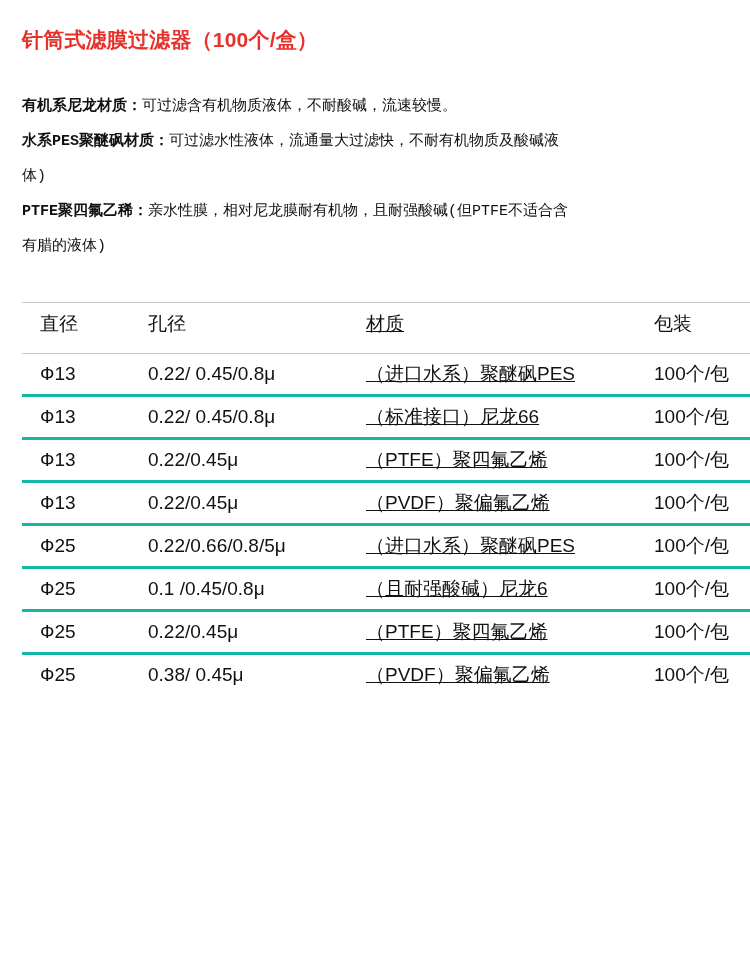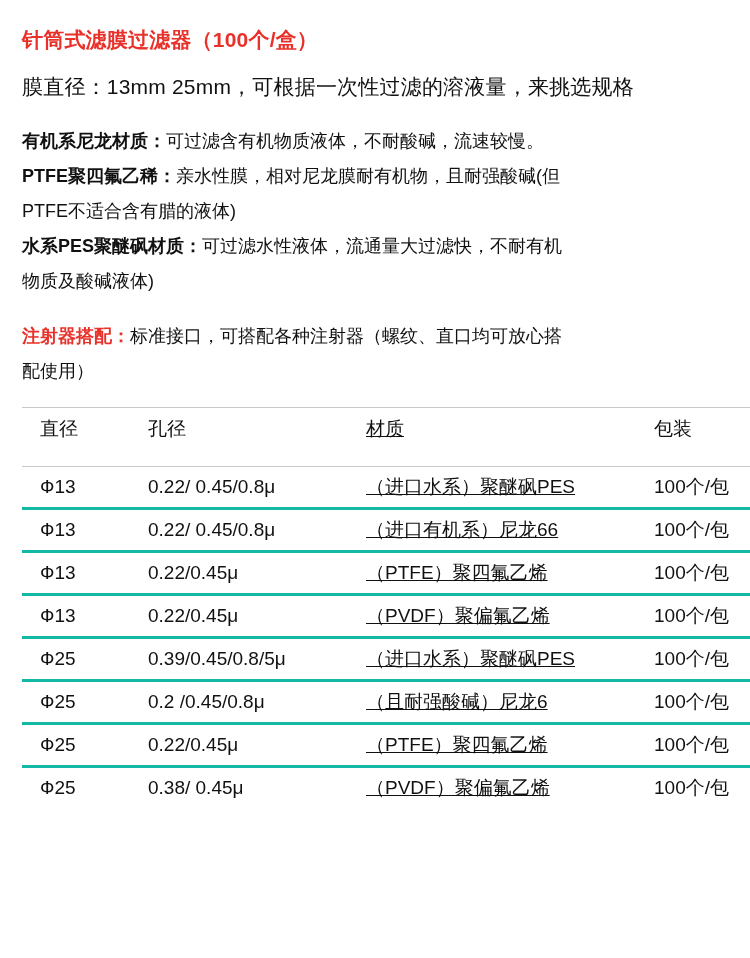--- a/index.html
+++ b/index.html
@@ -33,23 +33,24 @@
   .bold {
     font-weight: bold;
   }
   .blk {
     color: #111111;
   }
   .spacer-sm { height: 12px; }
   .spacer-md { height: 20px; }
 
   .wrapline {
-    font-size: 18px;
+    font-size: 15px;
     line-height: 35px;
     white-space: normal;
+    font-family: Liberation Mono, monospace;
   }
 
   
   .tbl {
     margin-top: 18px;
     width: 706px;
     border-collapse: collapse;
     table-layout: fixed;
   }
   .tbl td, .tbl th {
@@ -57,21 +58,21 @@
     padding: 7px 4px 7px 4px;
     text-align: left;
     font-weight: normal;
     color: #111;
     border-top: 1px solid #c9c9c9;
   }
   .tbl thead th {
     border-top: 1px solid #c9c9c9;
     border-bottom: 1px solid #c9c9c9;
     padding-top: 8px;
-    padding-bottom: 24px;
+    padding-bottom: 16px;
   }
   .tbl tbody tr td {
     border-bottom: 3px solid #14b8a6;
   }
   .tbl tbody tr:last-child td {
     border-bottom: none;
   }
   .col-d { width: 100px; padding-left: 18px !important; }
   .col-p { width: 210px; }
   .col-m { width: 280px; text-decoration: underline; }
@@ -79,86 +80,82 @@
 </style>
 </head>
 <body>
 
 <div class="page">
 
   <div class="line red bold">针筒式滤膜过滤器（100个/盒）</div>
 
   <div class="spacer-sm"></div>
 
-  <div class="line blk">膜直径：13mm 25mm，可根据一次性过滤的溶液量，来挑选规格</div>
 
   <div class="spacer-md"></div>
 
 
   <div class="wrapline">
     <span class="bold blk">有机系尼龙材质：</span><span class="blk">可过滤含有机物质液体，不耐酸碱，流速较慢。</span>
   </div>
 
   <div class="wrapline">
-    <span class="bold blk">PTFE聚四氟乙稀：</span><span class="blk">亲水性膜，相对尼龙膜耐有机物，且耐强酸碱(但PTFE不适合含有腊的液体)</span>
+    <span class="bold blk">水系PES聚醚砜材质：</span><span class="blk">可过滤水性液体，流通量大过滤快，不耐有机物质及酸碱液体)</span>
   </div>
 
   <div class="wrapline">
-    <span class="bold blk">水系PES聚醚砜材质：</span><span class="blk">可过滤水性液体，流通量大过滤快，不耐有机物质及酸碱液体)</span>
+    <span class="bold blk">PTFE聚四氟乙稀：</span><span class="blk">亲水性膜，相对尼龙膜耐有机物，且耐强酸碱(但PTFE不适合含有腊的液体)</span>
   </div>
 
   <div class="spacer-md"></div>
 
-  <div class="wrapline">
-    <span class="red bold">注射器搭配：</span><span class="blk">标准接口，可搭配各种注射器（螺纹、直口均可放心搭配使用）</span>
-  </div>
 
   <table class="tbl">
     <thead>
       <tr>
         <th class="col-d">直径</th>
         <th class="col-p">孔径</th>
         <th class="col-m">材质</th>
         <th class="col-k">包装</th>
       </tr>
     </thead>
     <tbody>
       <tr>
         <td class="col-d">Ф13</td>
         <td class="col-p">0.22/ 0.45/0.8μ</td>
         <td class="col-m">（进口水系）聚醚砜PES</td>
         <td class="col-k">100个/包</td>
       </tr>
       <tr>
         <td class="col-d">Ф13</td>
         <td class="col-p">0.22/ 0.45/0.8μ</td>
-        <td class="col-m">（进口有机系）尼龙66</td>
+        <td class="col-m">（标准接口）尼龙66</td>
         <td class="col-k">100个/包</td>
       </tr>
       <tr>
         <td class="col-d">Ф13</td>
         <td class="col-p">0.22/0.45μ</td>
         <td class="col-m">（PTFE）聚四氟乙烯</td>
         <td class="col-k">100个/包</td>
       </tr>
       <tr>
         <td class="col-d">Ф13</td>
         <td class="col-p">0.22/0.45μ</td>
         <td class="col-m">（PVDF）聚偏氟乙烯</td>
         <td class="col-k">100个/包</td>
       </tr>
       <tr>
         <td class="col-d">Ф25</td>
-        <td class="col-p">0.39/0.45/0.8/5μ</td>
+        <td class="col-p">0.22/0.66/0.8/5μ</td>
         <td class="col-m">（进口水系）聚醚砜PES</td>
         <td class="col-k">100个/包</td>
       </tr>
       <tr>
         <td class="col-d">Ф25</td>
-        <td class="col-p">0.2 /0.45/0.8μ</td>
+        <td class="col-p">0.1 /0.45/0.8μ</td>
         <td class="col-m">（且耐强酸碱）尼龙6</td>
         <td class="col-k">100个/包</td>
       </tr>
       <tr>
         <td class="col-d">Ф25</td>
         <td class="col-p">0.22/0.45μ</td>
         <td class="col-m">（PTFE）聚四氟乙烯</td>
         <td class="col-k">100个/包</td>
       </tr>
       <tr>

